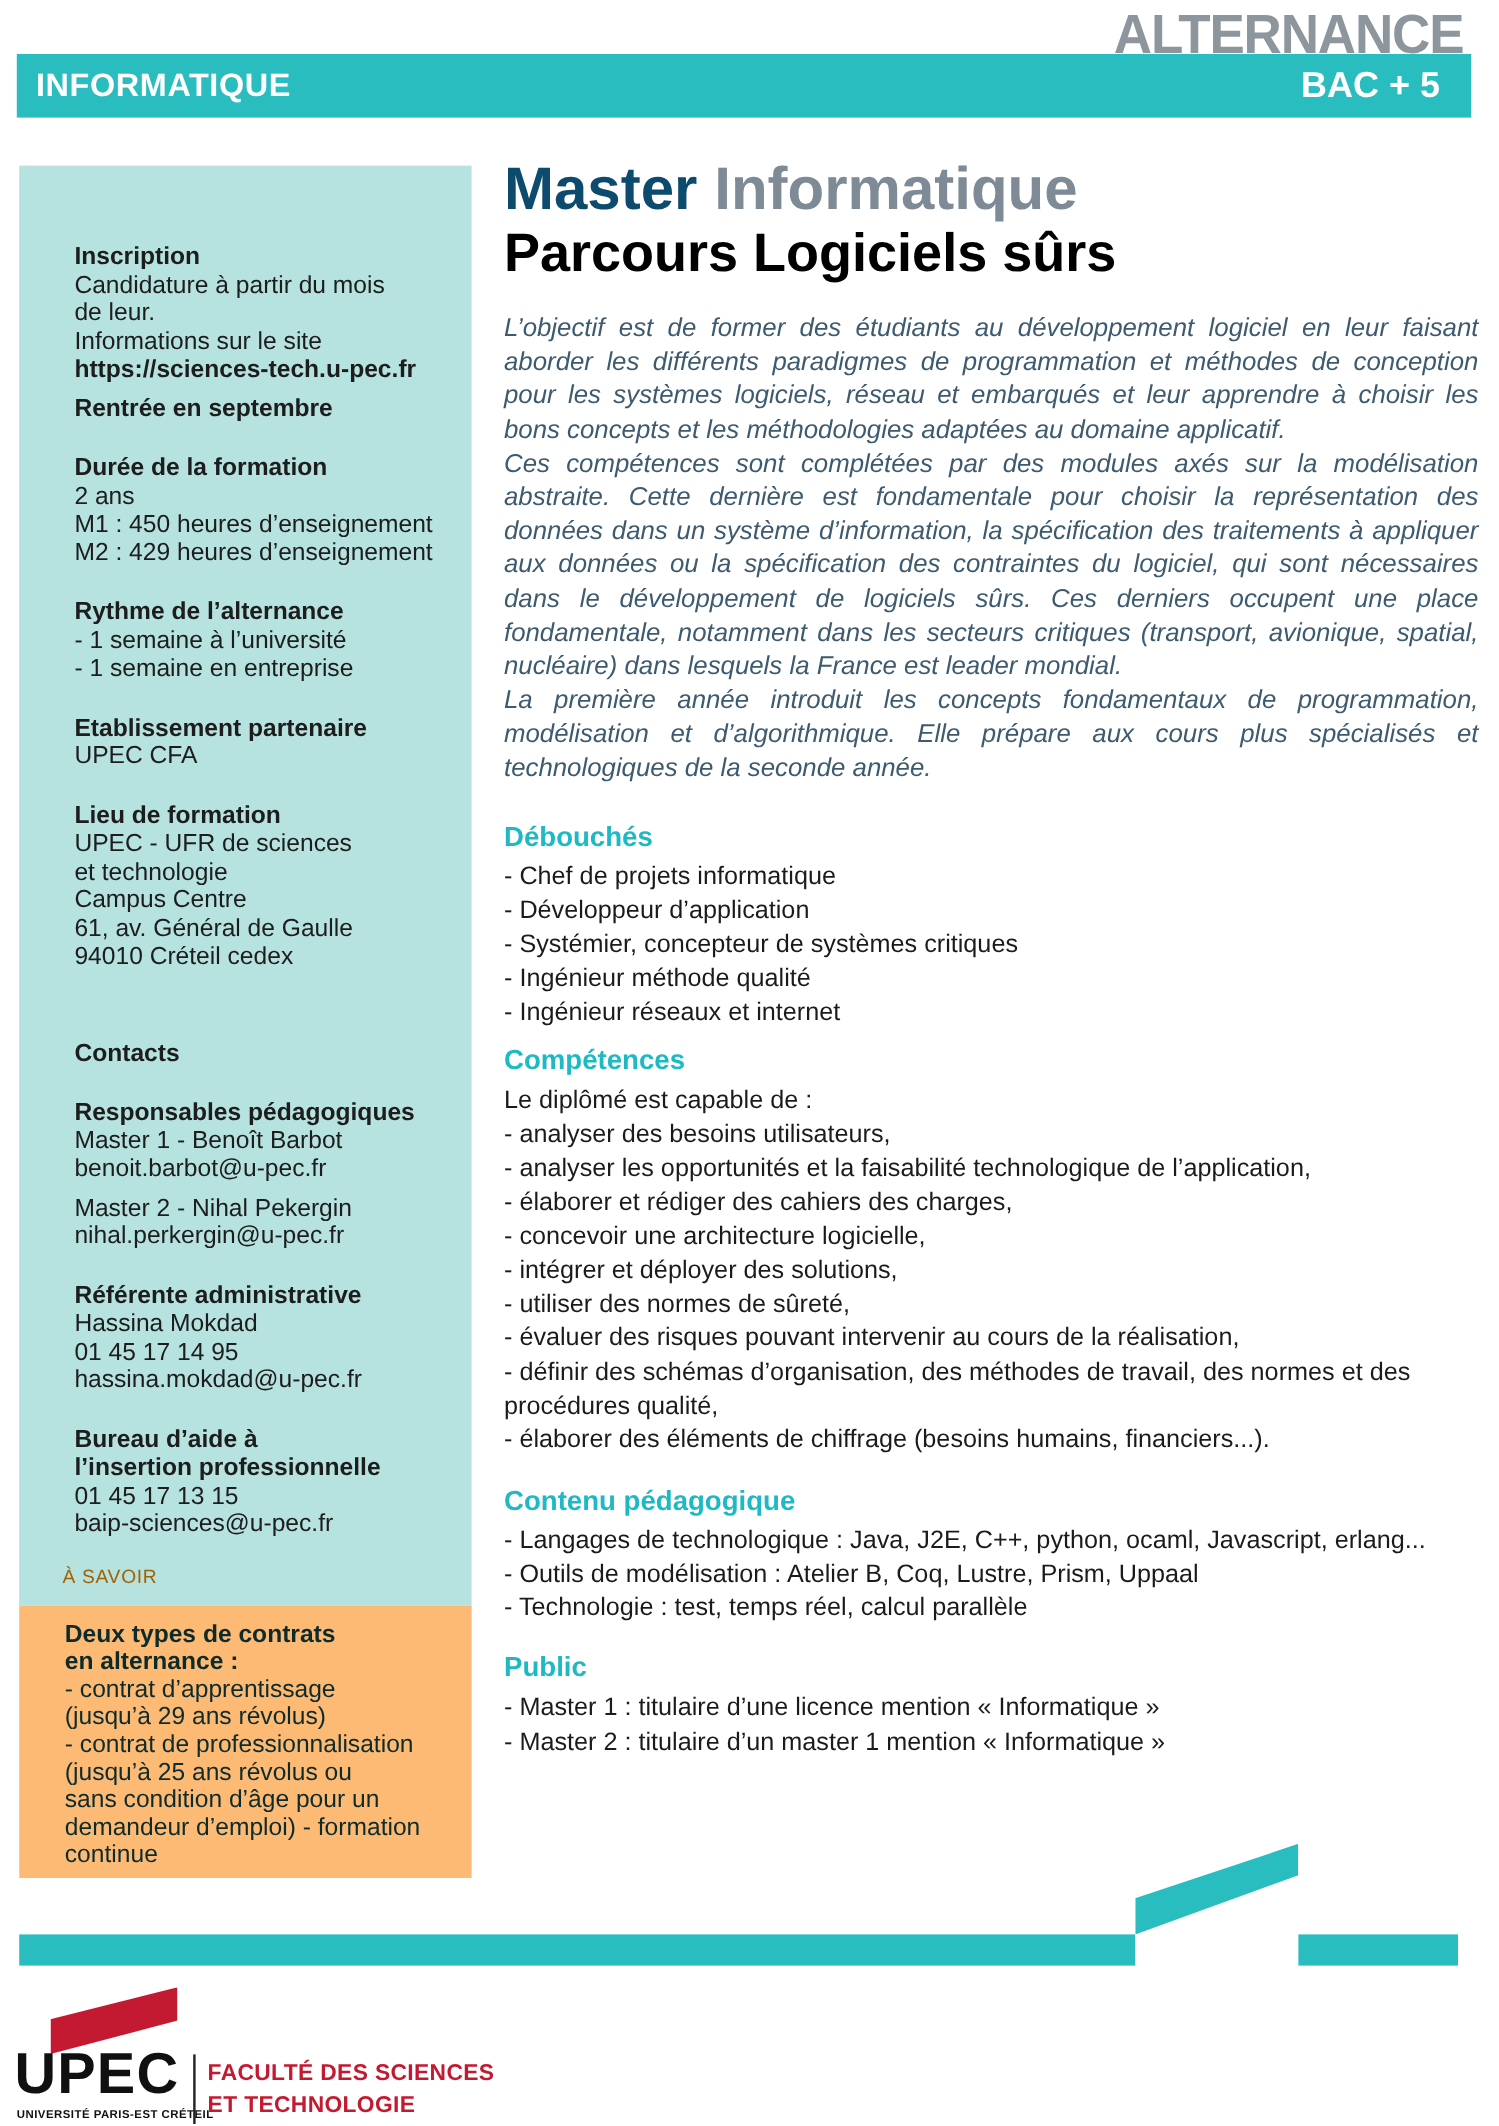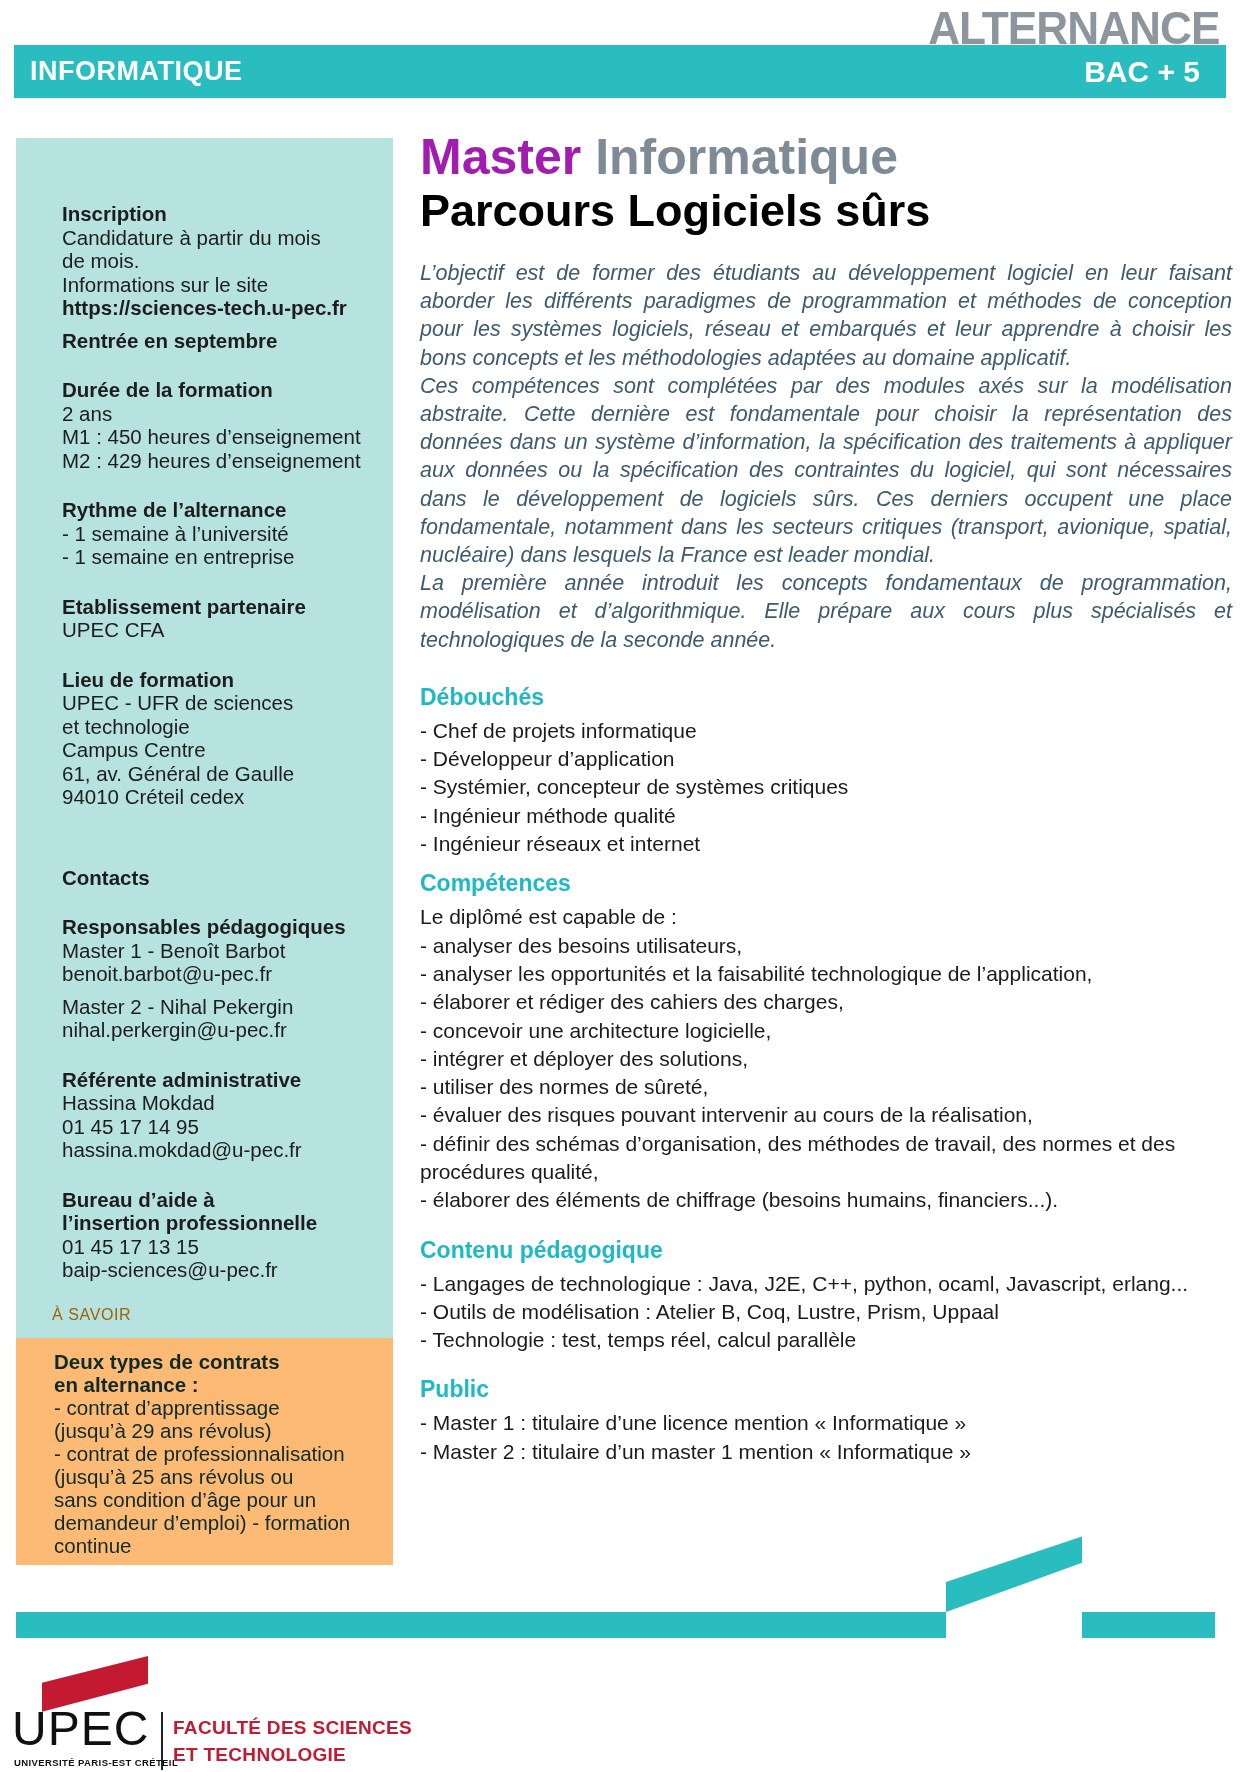--- a/index.html
+++ b/index.html
@@ -25,42 +25,42 @@
   .sline.gL{margin-top:57px}
   .savoir{position:absolute;left:52px;top:1306px;font-size:16px;font-weight:normal;
           color:#a16207;letter-spacing:.6px}
   .contract{position:absolute;left:16px;top:1338px;width:377px;height:227px;background:#fdba74;
             box-sizing:border-box;padding:12px 10px 0 38px}
   .contract .sline{color:#0e2b2b;line-height:23px}
 
   
   .main{position:absolute;left:420px;top:130px;width:812px}
   .title{margin:0;font-size:50px;line-height:54px;font-weight:bold}
-  .title .t1{color:#a21caf}
+  .title .t1{color:#0c4a6e}
   .title .t2{color:#7e8a95;margin-left:14px}
   .subtitle{margin:2px 0 0;font-size:45px;line-height:50px;font-weight:bold;color:#000000}
   .intro{margin-top:23px}
   .ip{margin:0;font-style:italic;text-align:justify;font-size:21.5px;line-height:28.2px;color:#3d5a6f}
   .msec{margin-top:30px}
   .msec h3{margin:0 0 7px;font-size:23px;line-height:26px;color:#1db9c5;font-weight:bold}
   .lead,.item{margin:0;font-size:21px;line-height:28.3px;color:#1b1b1b}
   .sec-comp{margin-top:12px}
   .sec-cont{margin-top:22px}
   .sec-pub{margin-top:22px}
 
   
   .bbar1{position:absolute;left:16px;top:1612px;width:930px;height:26px;background:#29bdbf}
   .bbar2{position:absolute;left:1082px;top:1612px;width:133px;height:26px;background:#29bdbf}
   .bswoosh{position:absolute;left:946px;top:1535px;width:136px;height:77px;background:#29bdbf;
            clip-path:polygon(0 61%,100% 2%,100% 36%,0 100%)}
 
   
   .fswoosh{position:absolute;left:42px;top:1656px;width:106px;height:58px;background:#c41a31;
            clip-path:polygon(0 46%,100% 0,100% 48%,0 96%)}
-  .upec{position:absolute;left:12px;top:1701px;font-size:48px;font-weight:normal;color:#101010;
+  .upec{position:absolute;left:12px;top:1701px;font-size:48px;font-weight:bold;color:#101010;
         letter-spacing:1px}
   .ucaption{position:absolute;left:14px;top:1757px;font-size:9.5px;font-weight:bold;color:#101010;
             letter-spacing:.4px}
   .fdiv{position:absolute;left:161px;top:1712px;width:2px;height:58px;background:#222}
   .faculty{position:absolute;left:173px;top:1714px;font-size:19px;font-weight:bold;
            color:#c41a31;line-height:27px;letter-spacing:.3px}
 </style>
 </head>
 <body>
 
@@ -69,21 +69,21 @@
   <div class="alternance">ALTERNANCE</div>
   <div class="topbar">
     <span class="cat">INFORMATIQUE</span>
     <span class="lvl">BAC + 5</span>
   </div>
 
   <aside class="sidebar">
 
   <p class="sline b">Inscription</p>
       <p class="sline">Candidature à partir du mois</p>
-      <p class="sline">de mois.</p>
+      <p class="sline">de leur.</p>
       <p class="sline">Informations sur le site</p>
       <p class="sline b">https://sciences-tech.u-pec.fr</p>
       <p class="sline b gs">Rentrée en septembre</p>
       <p class="sline b g">Durée de la formation</p>
       <p class="sline">2 ans</p>
       <p class="sline">M1 : 450 heures d’enseignement</p>
       <p class="sline">M2 : 429 heures d’enseignement</p>
       <p class="sline b g">Rythme de l’alternance</p>
       <p class="sline">- 1 semaine à l’université</p>
       <p class="sline">- 1 semaine en entreprise</p>

